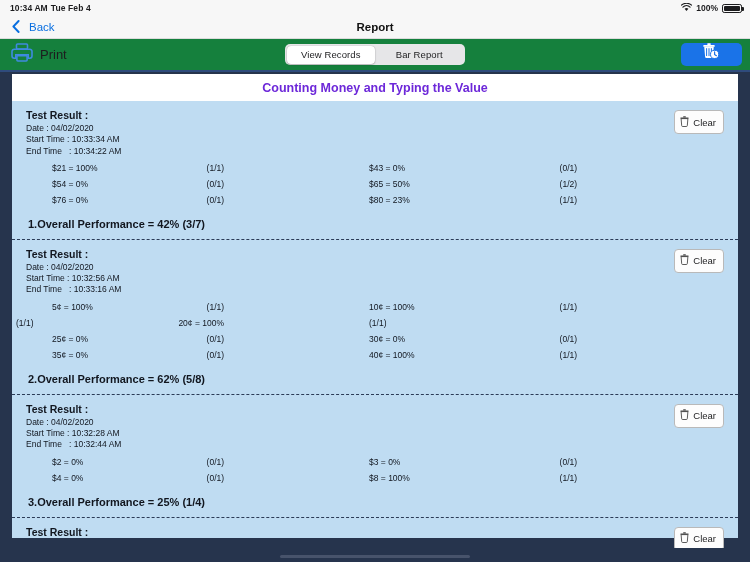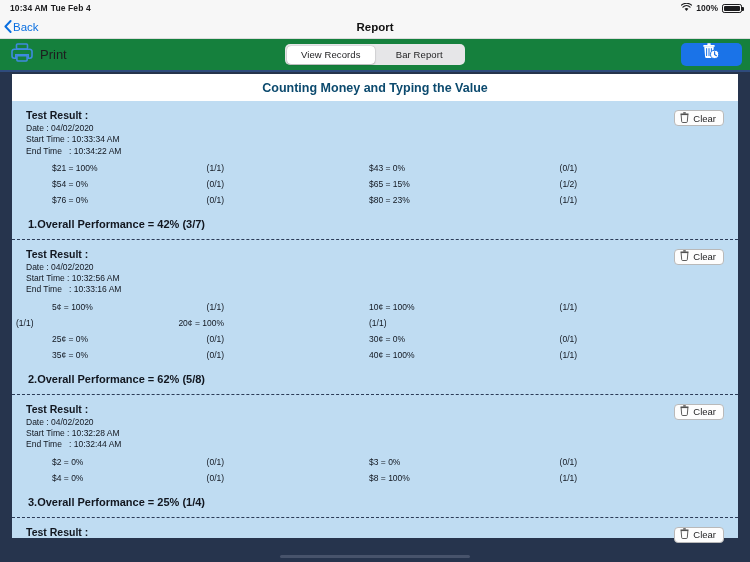--- a/index.html
+++ b/index.html
@@ -33,22 +33,22 @@
   }
   .battery i { display:block; height:100%; background:#1c1c1e; border-radius:1px; }
 
   
   .navbar {
     height: 23px; background: #f7f7f7;
     border-bottom: 1px solid #dcdcdc;
     display: flex; align-items: center; position: relative;
   }
   .back-btn {
-    display: flex; align-items: center; gap: 1px;
-    padding-left: 4px; color: #0a6fe0; font-size: 11.5px; cursor: pointer;
+    display: flex; align-items: center; gap: 9px;
+    padding-left: 12px; color: #0a6fe0; font-size: 11.5px; cursor: pointer;
   }
   .nav-title {
     position: absolute; left: 0; right: 0; text-align: center;
     font-size: 11.5px; font-weight: bold; color: #111;
   }
 
   
   .toolbar {
     height: 33px; background: #15803d;
     border-bottom: 2px solid #2f4b7c;
@@ -82,36 +82,36 @@
 
   
   .page-wrap {
     position: absolute; top: 74px; left: 0; right: 0; bottom: 14px;
     background: #26344d; padding: 0 12px;
     overflow: hidden;
   }
   .report-title {
     background: #ffffff; height: 27px;
     display: flex; align-items: center; justify-content: center;
-    font-size: 12.5px; font-weight: bold; color: #0c4a6e;
+    font-size: 12.5px; font-weight: bold; color: #6d28d9;
   }
   .records { background: #bfdcf2; }
 
   .record { position: relative; padding: 8px 0 0 0; }
   .record + .record { border-top: 1px dashed #2b3b57; }
 
   .rec-head { padding-left: 14px; color: #11161f; }
   .rec-title { font-size: 10.5px; font-weight: bold; margin-bottom: 2px; }
   .rec-meta { font-size: 8.5px; line-height: 11.3px; white-space: pre; }
 
   .clear-btn {
     position: absolute; top: 9px; right: 14px;
     display: flex; align-items: center; gap: 4px;
     background: #fdfdfd; border: 1px solid #b9b9b9; border-radius: 4px;
-    height: 16px; padding: 0 7px 0 5px;
+    height: 24px; padding: 0 7px 0 5px;
     font-size: 9.5px; color: #1d1d1f; cursor: pointer;
   }
 
   .grid { margin-top: 3px; padding: 0 16px 0 4px; }
   .grid-row { display: flex; height: 16px; align-items: center; font-size: 8.5px; color: #11161f; }
   .c1 { width: 27%; padding-left: 36px; }
   .c2 { width: 23%; }
   .c3 { width: 27%; }
   .c4 { width: 23%; }
 
@@ -219,21 +219,21 @@
           <div class="grid">
             <div class="grid-row">
               <span class="c1">$21 = 100%</span>
               <span class="c2">(1/1)</span>
               <span class="c3">$43 = 0%</span>
               <span class="c4">(0/1)</span>
             </div>
             <div class="grid-row">
               <span class="c1">$54 = 0%</span>
               <span class="c2">(0/1)</span>
-              <span class="c3">$65 = 15%</span>
+              <span class="c3">$65 = 50%</span>
               <span class="c4">(1/2)</span>
             </div>
             <div class="grid-row">
               <span class="c1">$76 = 0%</span>
               <span class="c2">(0/1)</span>
               <span class="c3">$80 = 23%</span>
               <span class="c4">(1/1)</span>
             </div>
           </div>
           <div class="perf">1.Overall Performance = 42% (3/7)</div>

